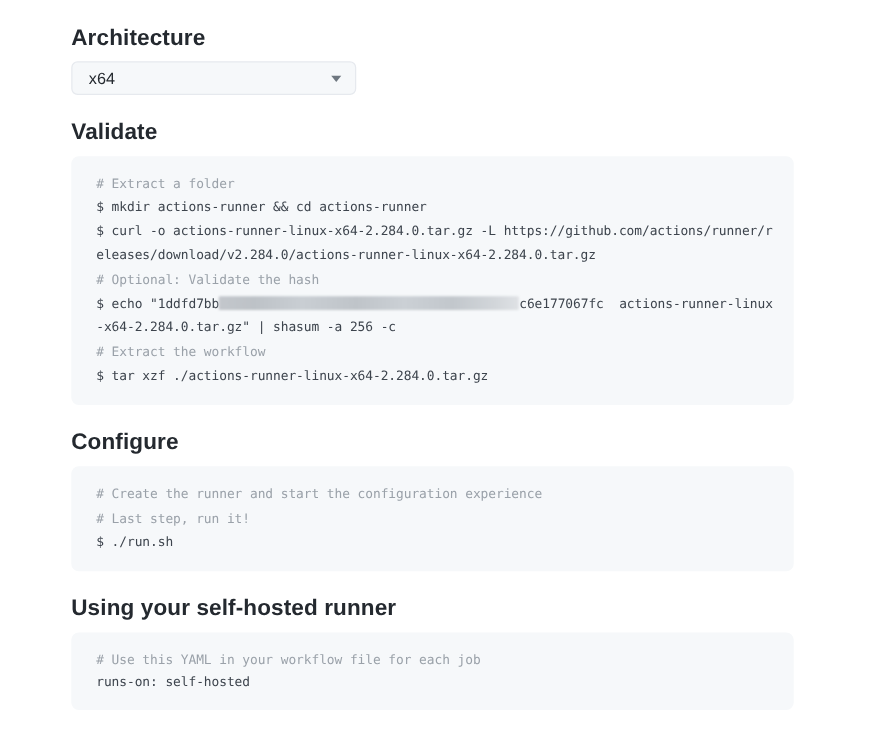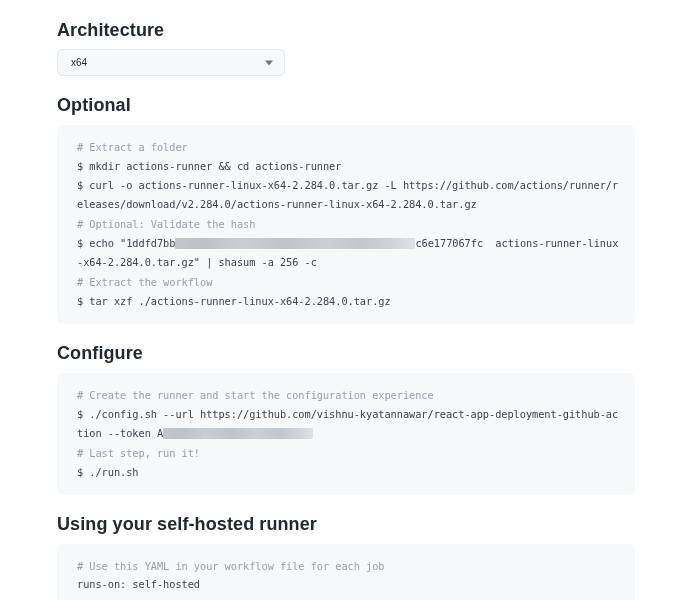--- a/index.html
+++ b/index.html
@@ -38,21 +38,21 @@
     width: 228px;
     height: 27px;
     background: #f6f8fa;
     border: 1px solid #e6e9ee;
     border-radius: 5px;
     box-sizing: border-box;
     display: flex;
     align-items: center;
   }
   .select-value {
-    font-size: 10px;
+    font-size: 13px;
     color: #24292f;
     padding-left: 13px;
     line-height: 25px;
   }
   .select-chevron {
     position: absolute;
     right: 11px;
     top: 50%;
     transform: translateY(-50%);
     width: 0;
@@ -129,37 +129,36 @@
 
   <div class="section first">
     <div class="section-heading">Architecture</div>
     <div class="select-wrap">
       <span class="select-value">x64</span>
       <span class="select-chevron"></span>
     </div>
   </div>
 
   <div class="section">
-    <div class="section-heading">Optional</div>
+    <div class="section-heading">Validate</div>
     <div class="code-block wide" id="download-code">
         <div class="code-line comment"># Extract a folder</div>
         <div class="code-line cmd">$ mkdir actions-runner &amp;&amp; cd actions-runner</div>
         <div class="code-line cmd">$ curl -o actions-runner-linux-x64-2.284.0.tar.gz -L https://github.com/actions/runner/releases/download/v2.284.0/actions-runner-linux-x64-2.284.0.tar.gz</div>
         <div class="code-line comment"># Optional: Validate the hash</div>
         <div class="code-line cmd"><span>$ echo "1ddfd7bb</span><span class="redact hash"></span><span>c6e177067fc  actions-runner-linux-x64-2.284.0.tar.gz" | shasum -a 256 -c</span></div>
         <div class="code-line comment"># Extract the workflow</div>
         <div class="code-line cmd">$ tar xzf ./actions-runner-linux-x64-2.284.0.tar.gz</div>
       </div>
   </div>
 
   <div class="section">
     <div class="section-heading">Configure</div>
     <div class="code-block wide" id="configure-code">
         <div class="code-line comment"># Create the runner and start the configuration experience</div>
-        <div class="code-line cmd"><span>$ ./config.sh --url https://github.com/vishnu-kyatannawar/react-app-deployment-github-action --token A</span><span class="redact token"></span><span></span></div>
         <div class="code-line comment"># Last step, run it!</div>
         <div class="code-line cmd">$ ./run.sh</div>
       </div>
   </div>
 
   <div class="section">
     <div class="section-heading">Using your self-hosted runner</div>
     <div class="code-block wide tight" id="yaml-code">
         <div class="code-line comment"># Use this YAML in your workflow file for each job</div>
         <div class="code-line cmd">runs-on: self-hosted</div>

